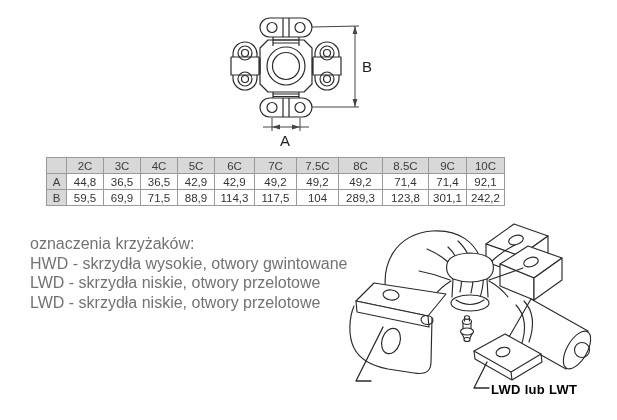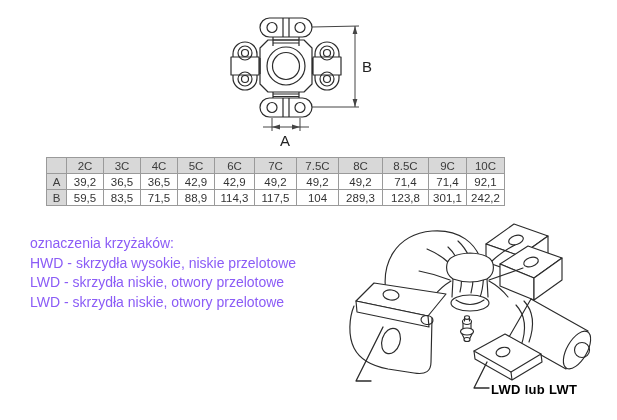--- a/index.html
+++ b/index.html
@@ -20,21 +20,21 @@
   }
   .dim-table td,.dim-table th{
     border:1px solid #9a9a9a;height:15px;padding:0 0;
     text-align:center;font-weight:normal;white-space:nowrap;overflow:hidden;
   }
   .dim-table .hdr{background:#d8d8d8;color:#3c3c3c;}
   .dim-table .lbl{background:#d8d8d8;color:#3c3c3c;}
   
   .legend{
     position:absolute;left:30px;top:234px;
-    font-size:14px;line-height:19.5px;color:#8b5cf6;white-space:nowrap;
+    font-size:16px;line-height:19.5px;color:#737373;white-space:nowrap;
   }
   
   .iso-label{
     position:absolute;font-size:13px;font-weight:bold;color:#000;white-space:nowrap;
     letter-spacing:.3px;
   }
   .hwd{left:371px;top:374px;margin-top:44px;}
   .lwd{left:491px;top:382px;}
   .dimtext{font-size:15px;fill:#222;font-family:"Liberation Sans",sans-serif;}
 </style>
@@ -133,52 +133,52 @@
       <th class="hdr">6C</th>
       <th class="hdr">7C</th>
       <th class="hdr">7.5C</th>
       <th class="hdr">8C</th>
       <th class="hdr">8.5C</th>
       <th class="hdr">9C</th>
       <th class="hdr">10C</th>
     </tr>
     <tr>
       <td class="lbl">A</td>
-      <td>39,2</td>
+      <td>44,8</td>
       <td>36,5</td>
       <td>36,5</td>
       <td>42,9</td>
       <td>42,9</td>
       <td>49,2</td>
       <td>49,2</td>
       <td>49,2</td>
       <td>71,4</td>
       <td>71,4</td>
       <td>92,1</td>
     </tr>
     <tr>
       <td class="lbl">B</td>
       <td>59,5</td>
-      <td>83,5</td>
+      <td>69,9</td>
       <td>71,5</td>
       <td>88,9</td>
       <td>114,3</td>
       <td>117,5</td>
       <td>104</td>
       <td>289,3</td>
       <td>123,8</td>
       <td>301,1</td>
       <td>242,2</td>
     </tr>
   </tbody>
     </table>
 
   <div class="legend">
     <div>oznaczenia krzyżaków:</div>
-    <div>HWD - skrzydła wysokie, niskie przelotowe</div>
+    <div>HWD - skrzydła wysokie, otwory gwintowane</div>
     <div>LWD - skrzydła niskie, otwory przelotowe</div>
     <div>LWD - skrzydła niskie, otwory przelotowe</div>
   </div>
 
   <svg class="drawing" style="left:340px;top:213px" width="277" height="202" viewBox="340 213 277 202">
     <g stroke="#2b2b2b" stroke-width="1.15" fill="none" stroke-linejoin="round" stroke-linecap="round">
 
       <g>
         <path d="M389,306 C376,262 398,234 432,231 C459,229 477,243 482,264 C485,276 483,292 478,302" fill="#fff"></path>
         <path d="M458,241 C472,254 476,274 471,293"></path>

